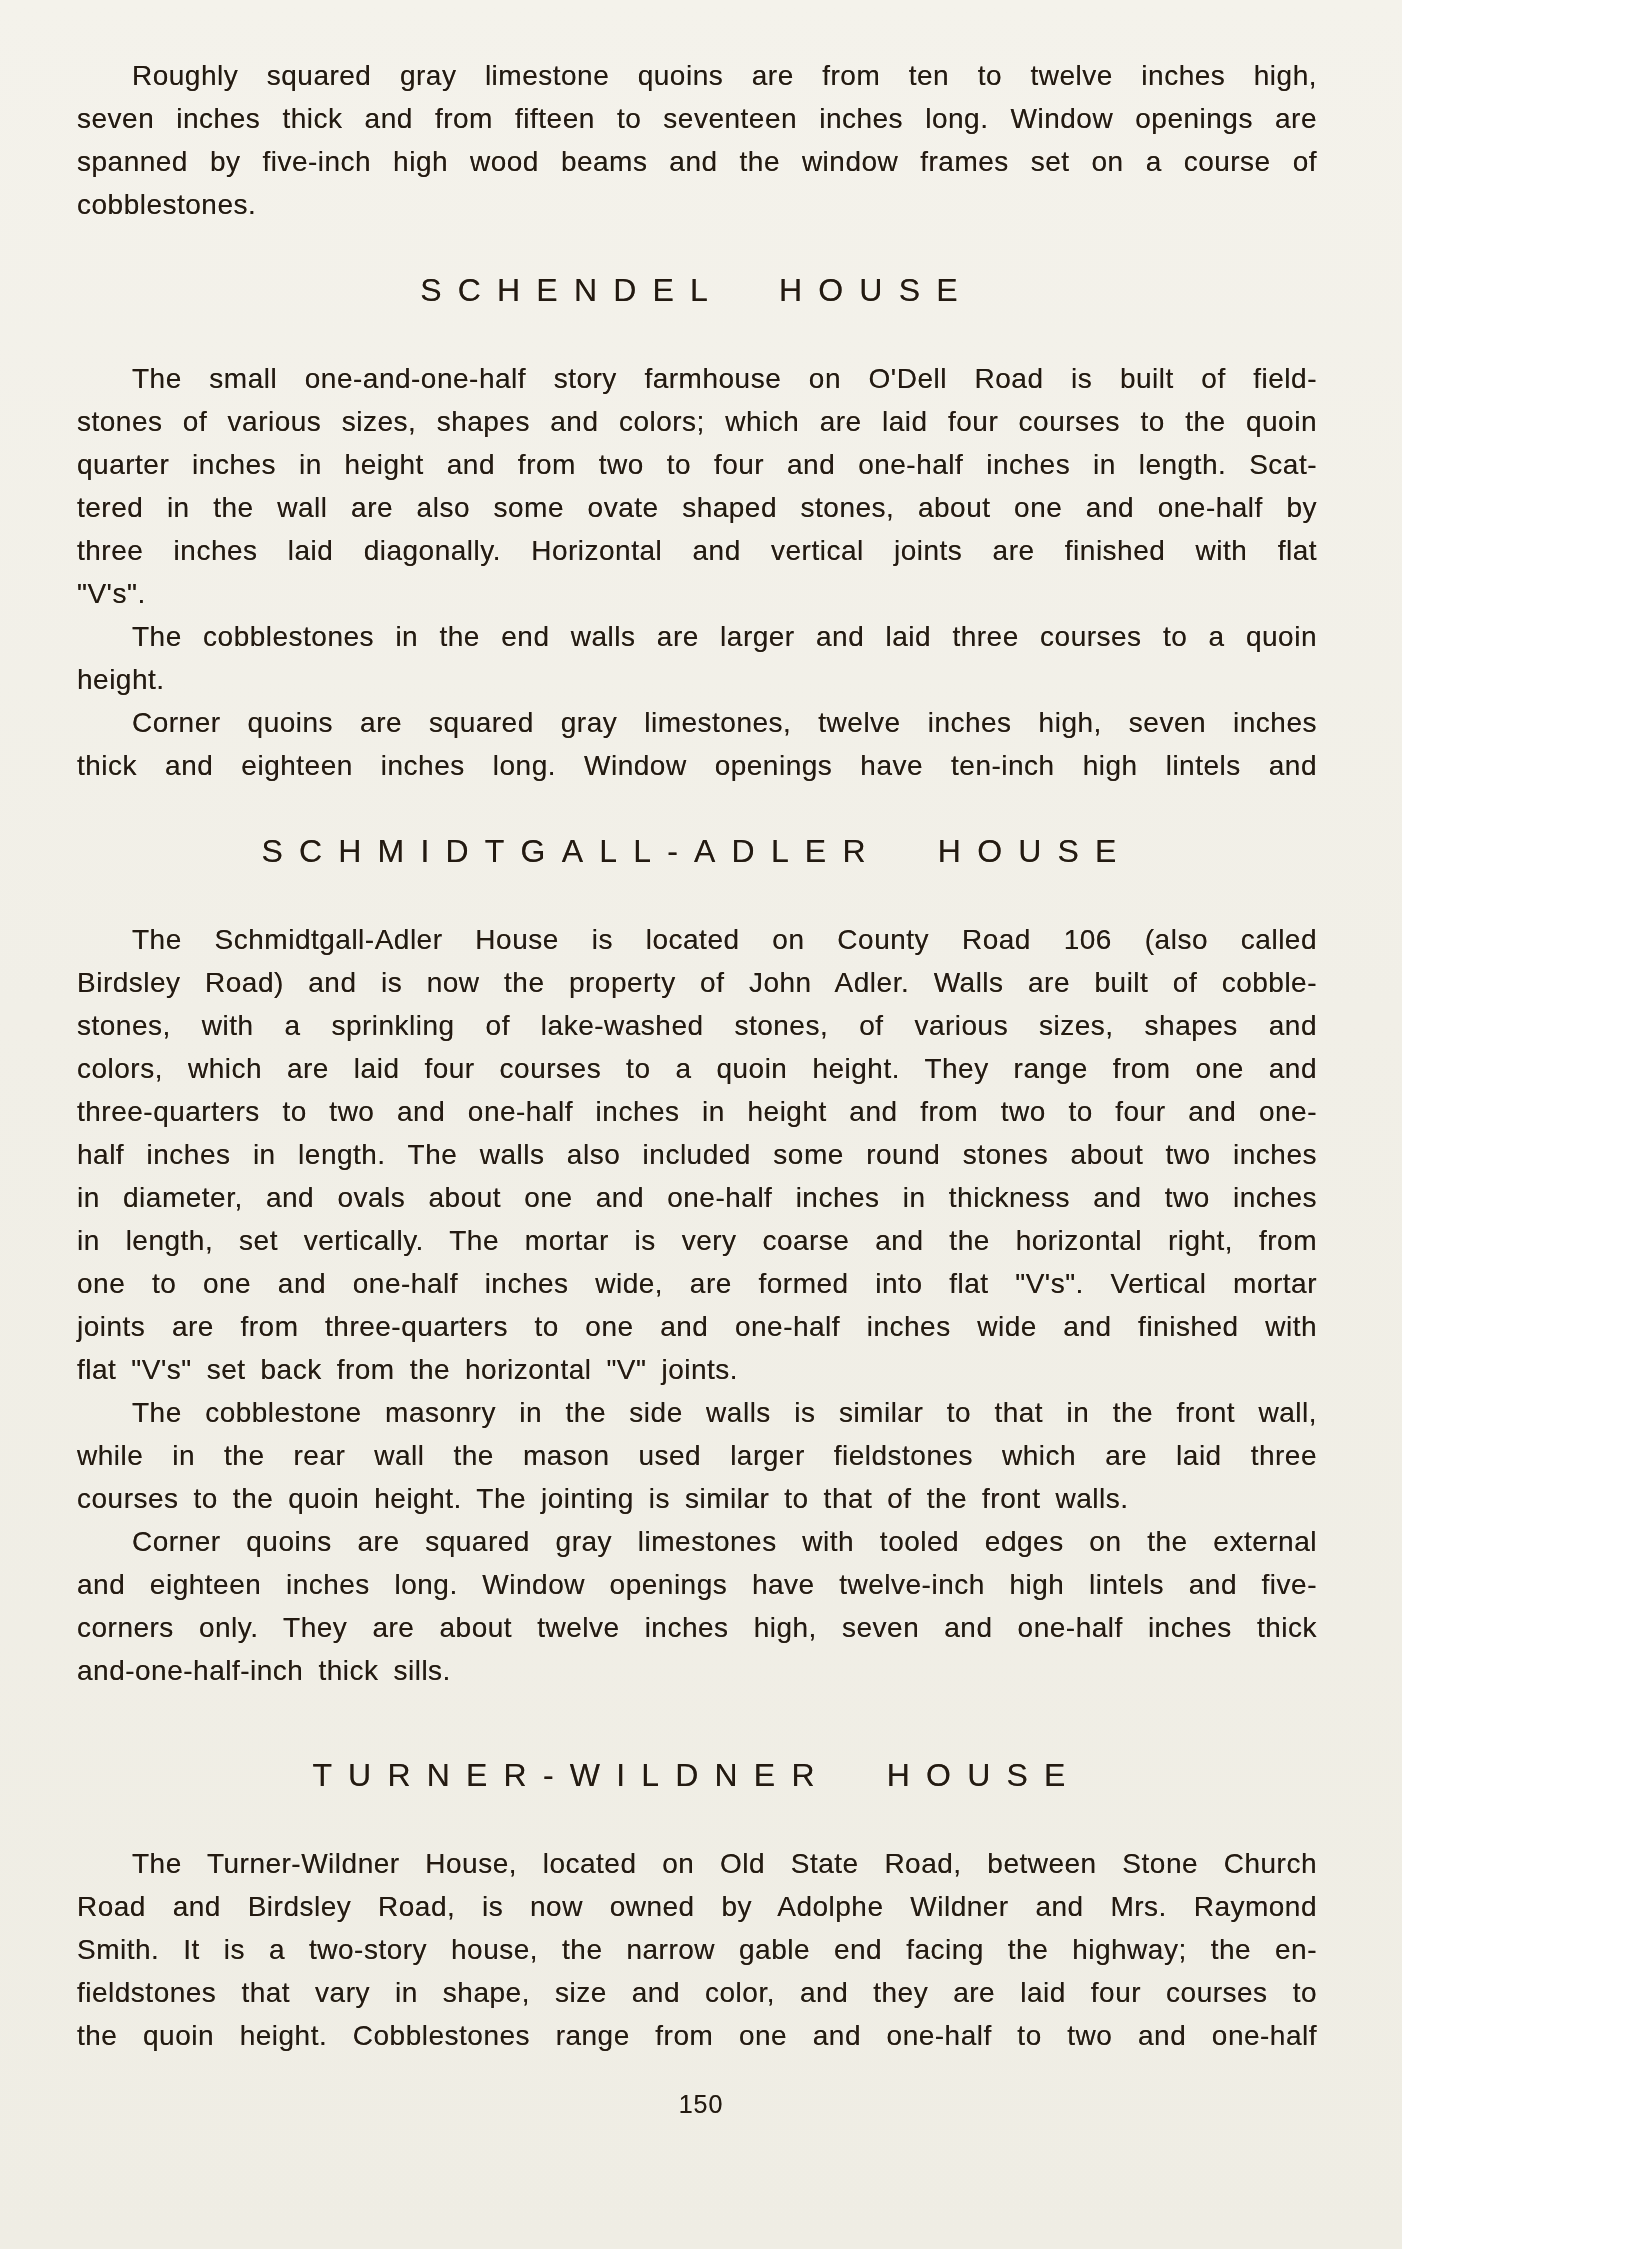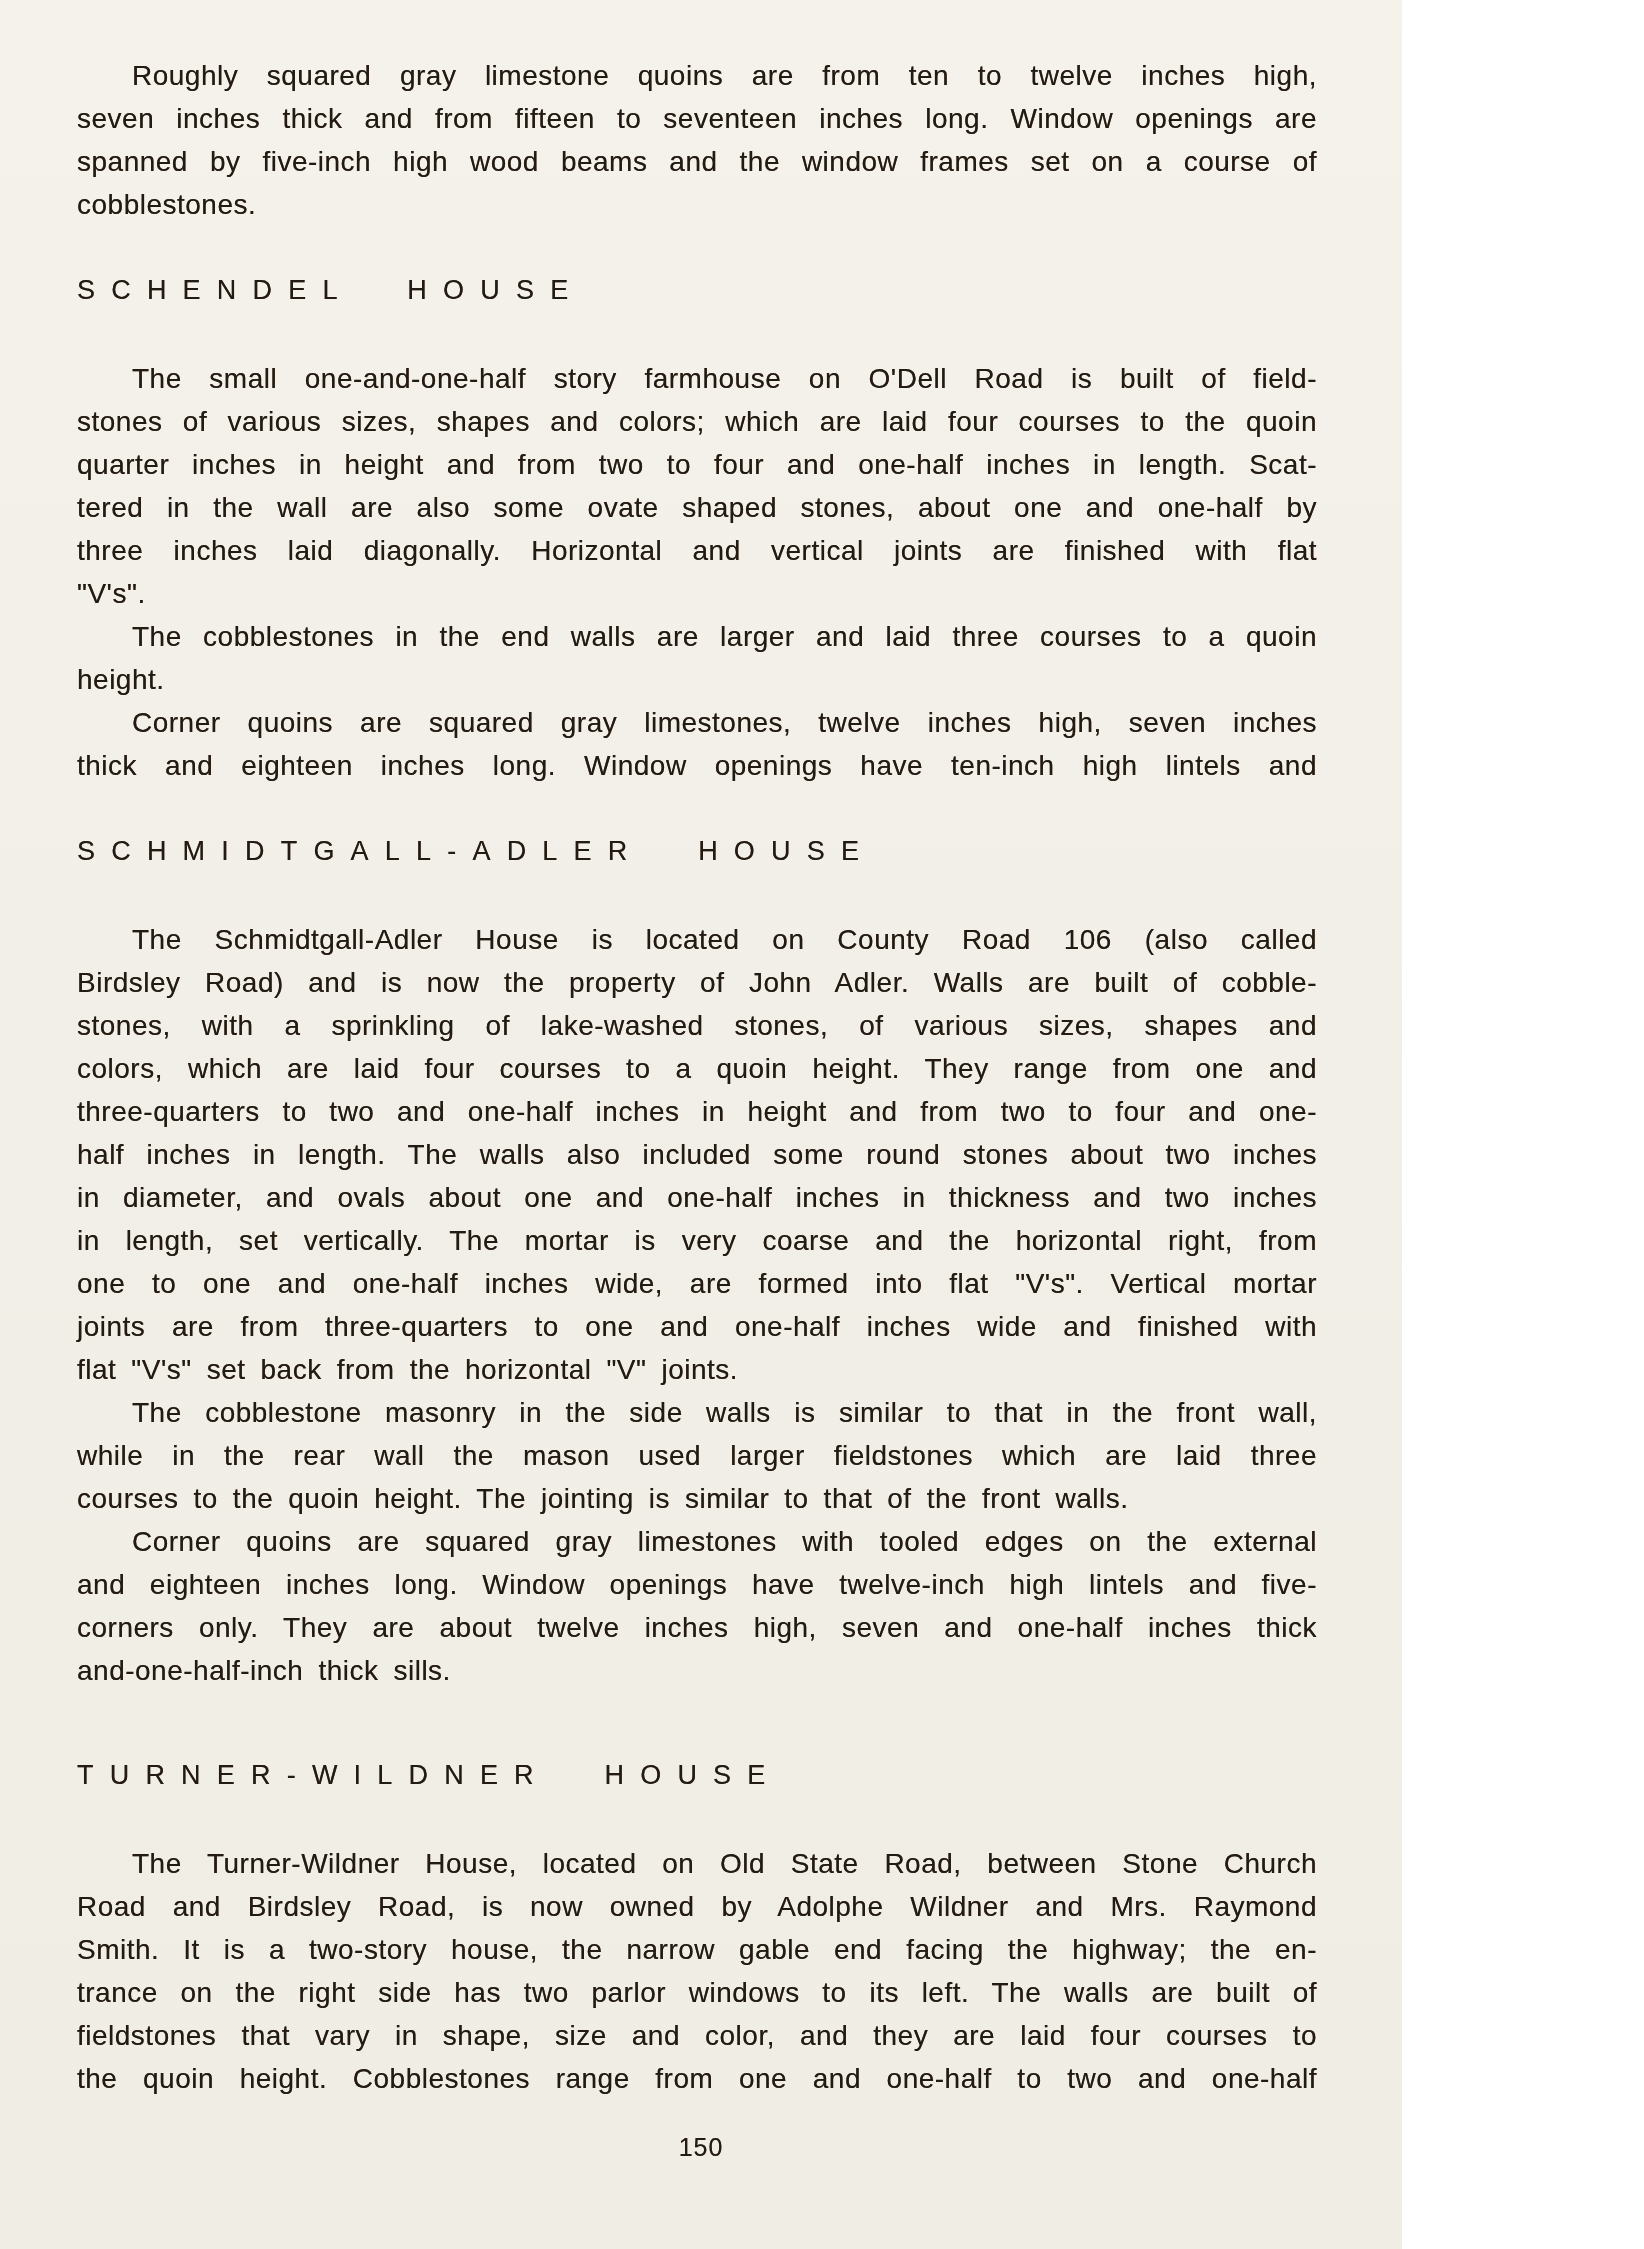--- a/index.html
+++ b/index.html
@@ -24,23 +24,23 @@
     text-align: justify;
     text-align-last: justify;
     text-justify: inter-word;
     text-shadow: 0 0 0.5px rgba(35, 24, 12, 0.65);
     white-space: normal;
   }
   .line.no-just { text-align-last: left; }
   .line.indent { text-indent: 55px; }
   .heading {
     margin: 43px 0 45px 0;
-    font-size: 27px;
+    font-size: 32px;
     line-height: 43px;
-    text-align: left;
+    text-align: center;
     letter-spacing: 16.2px;
     word-spacing: 31px;
     text-shadow: 0 0 0.5px rgba(35, 24, 12, 0.65);
   }
   .heading.extra-top { margin-top: 62px; }
   .pagenum {
     margin-top: 26px;
     font-size: 25px;
     line-height: 43px;
     text-align: center;
@@ -99,21 +99,20 @@
         <div class="line indent">Corner quoins are squared gray limestones with tooled edges on the external</div>
         <div class="line">and eighteen inches long. Window openings have twelve-inch high lintels and five-</div>
         <div class="line">corners only. They are about twelve inches high, seven and one-half inches thick</div>
         <div class="line no-just">and-one-half-inch thick sills.</div>
       </div>
       <div class="heading extra-top">TURNER-WILDNER HOUSE</div>
       <div class="paragraph">
         <div class="line indent">The Turner-Wildner House, located on Old State Road, between Stone Church</div>
         <div class="line">Road and Birdsley Road, is now owned by Adolphe Wildner and Mrs. Raymond</div>
         <div class="line">Smith. It is a two-story house, the narrow gable end facing the highway; the en-</div>
-        <div class="line">trance on the right side has two parlor windows to its left. The walls are built of</div>
         <div class="line">fieldstones that vary in shape, size and color, and they are laid four courses to</div>
         <div class="line">the quoin height. Cobblestones range from one and one-half to two and one-half</div>
       </div>
     </div>
   <footer>
     <div class="pagenum">150</div>
   </footer>
 </main>
 
 

